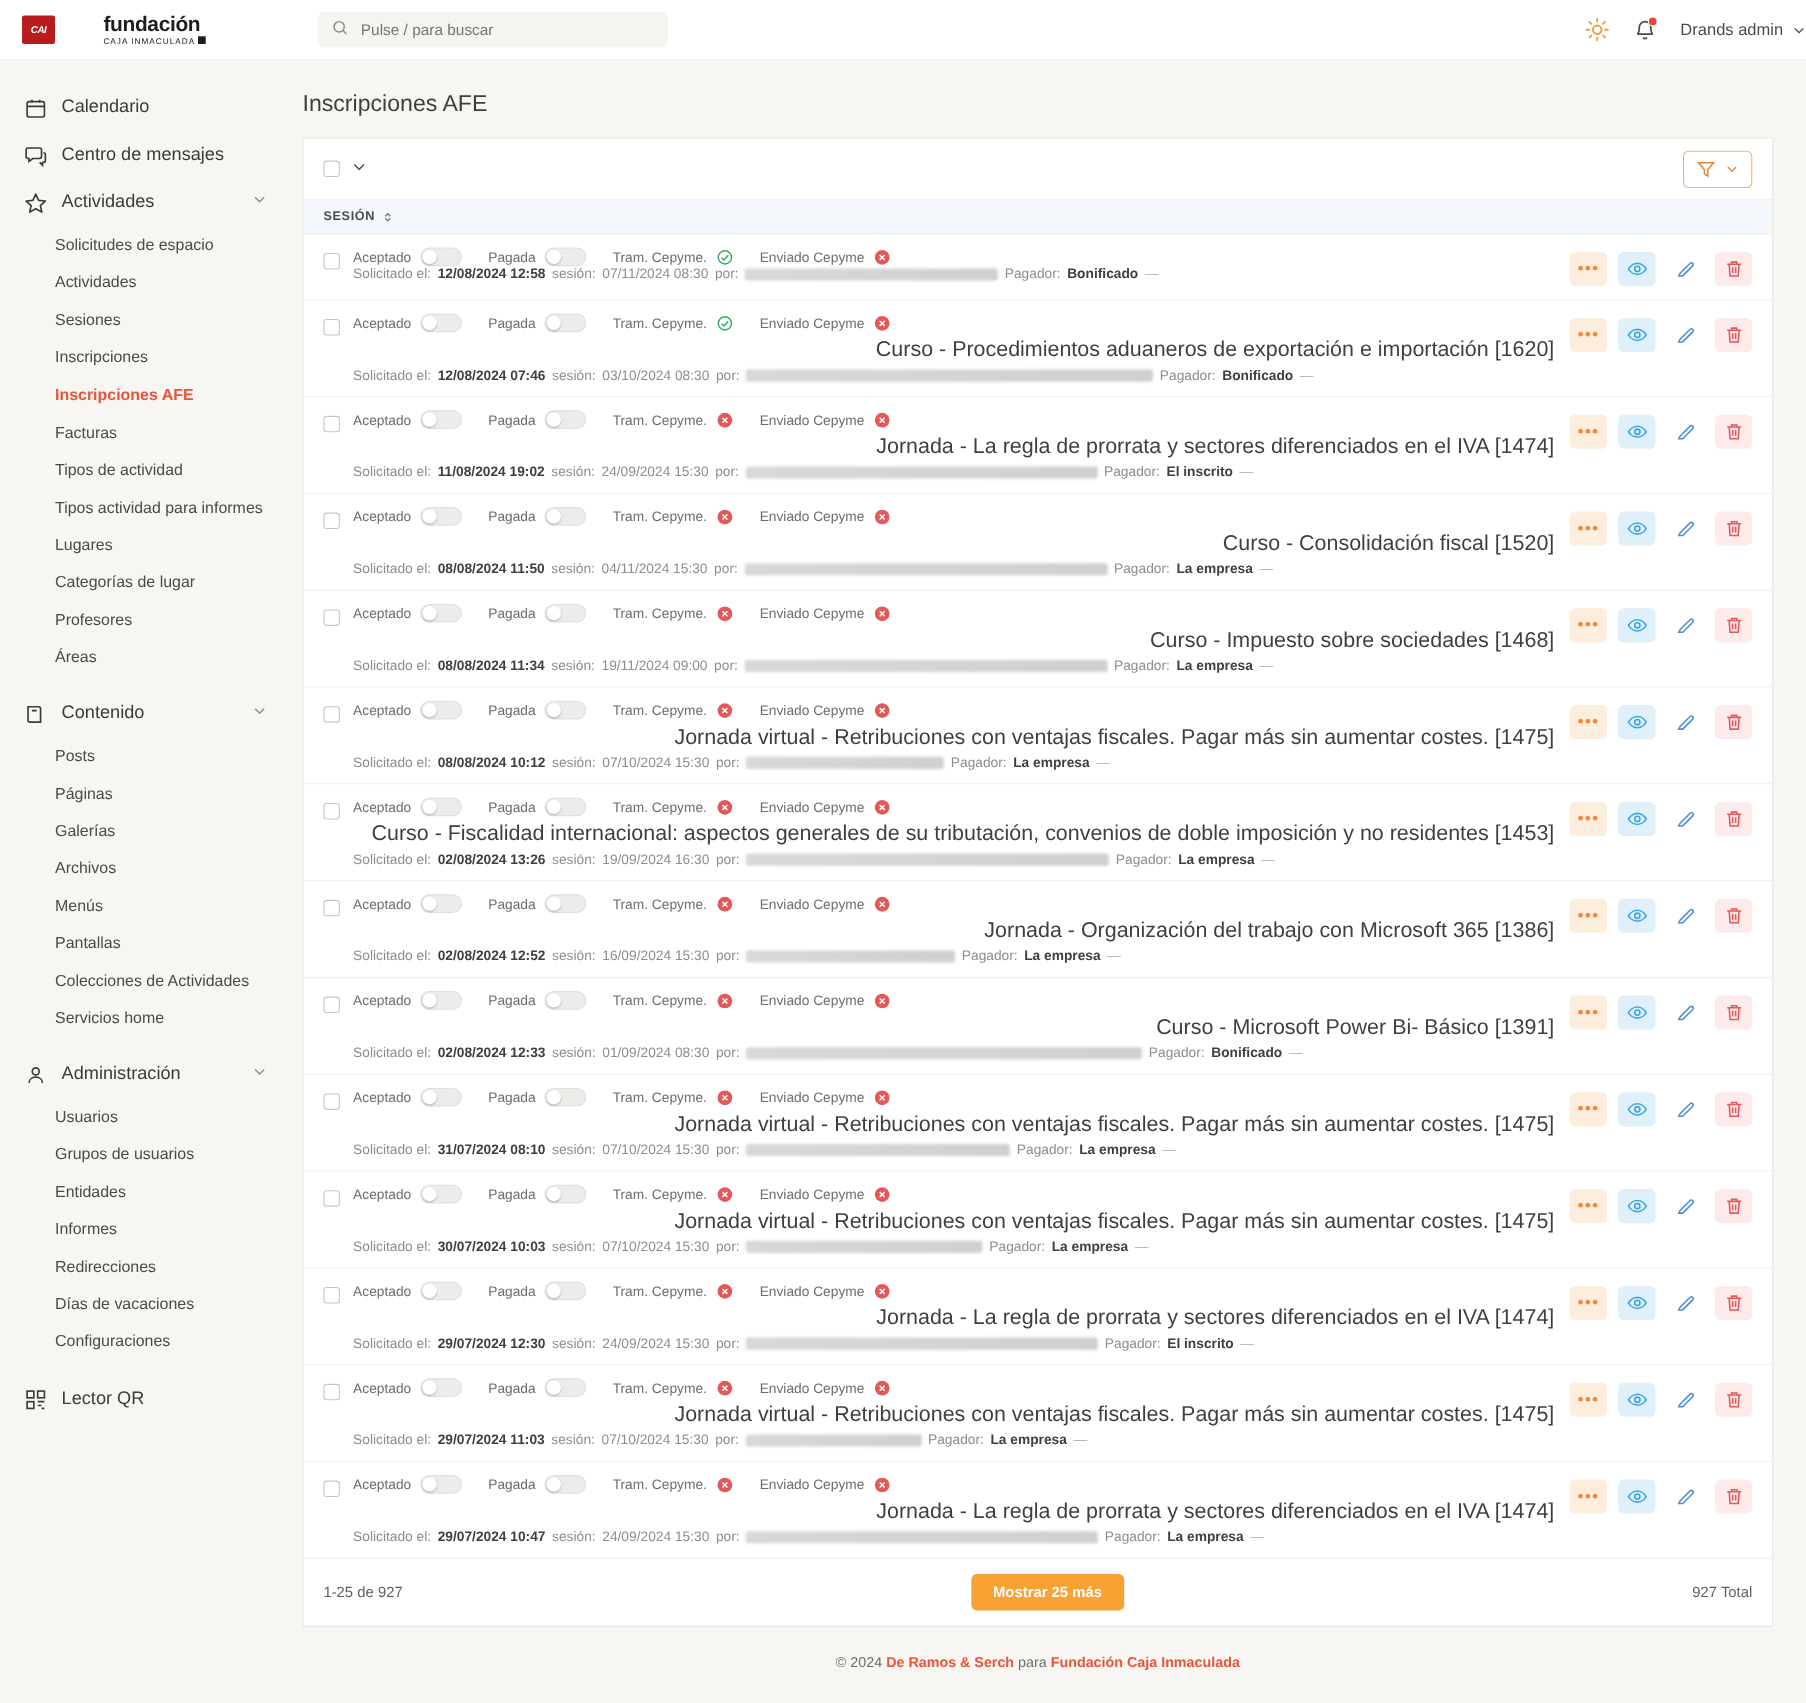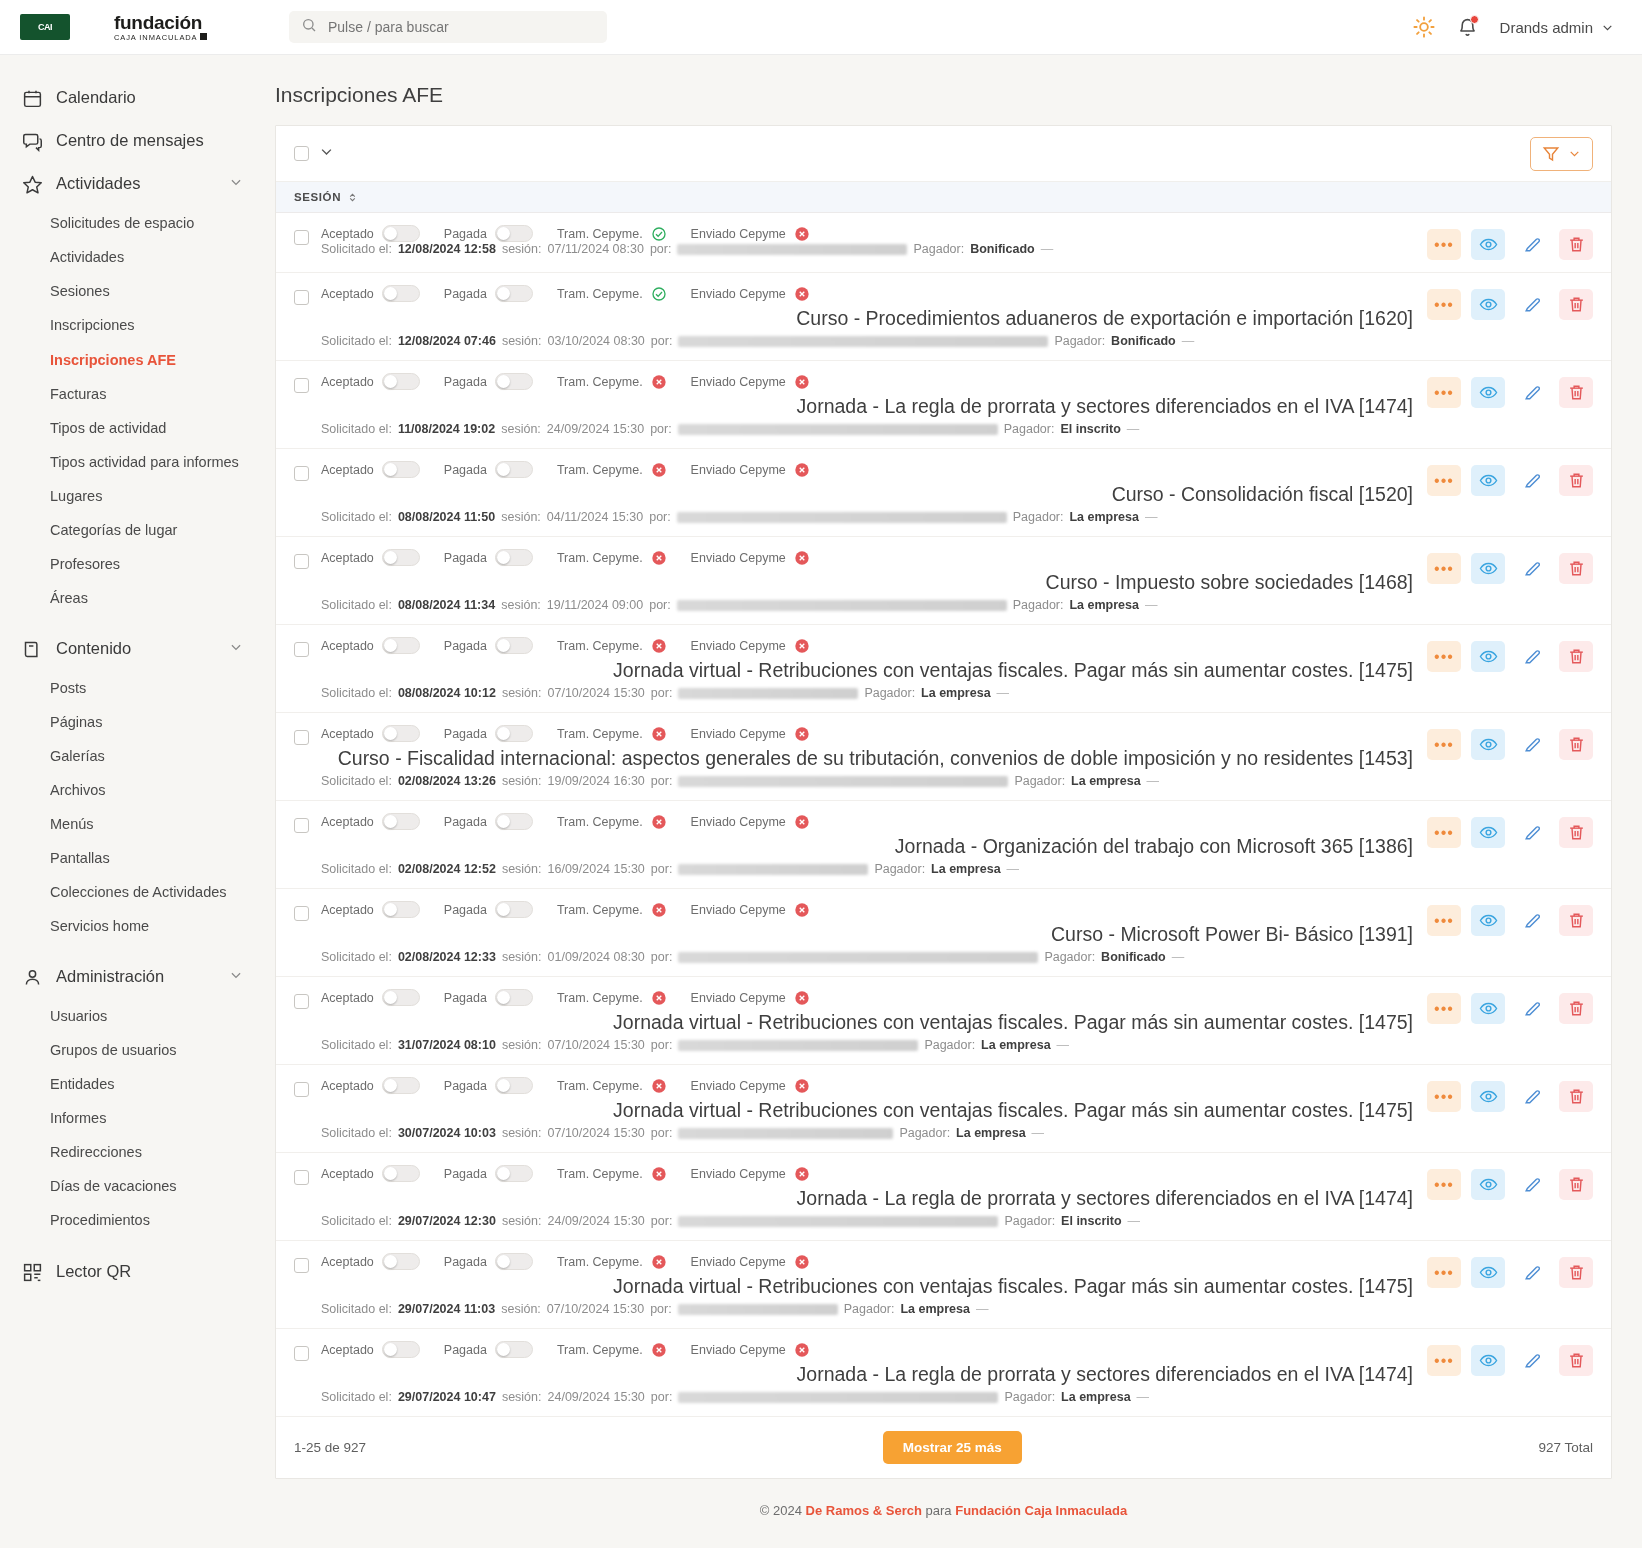--- a/index.html
+++ b/index.html
@@ -22,28 +22,29 @@
     z-index: 5;
   }
   .brand {
     width: 265px;
     display: flex;
     align-items: center;
     padding-left: 20px;
     gap: 8px;
   }
   .brand-mark {
-    width: 50px; height: 26px;
-    background: #14532d;
+    width: 30px; height: 26px;
+    background: #b91c1c;
     color: #fff;
     font-size: 9px;
     font-weight: bold;
     display: flex; align-items: center; justify-content: center;
     border-radius: 2px;
     letter-spacing: -0.5px;
+    font-style: italic;
   }
   .brand-text { line-height: 1.05; margin-left: 36px; }
   .brand-text .t1 { font-size: 19px; font-weight: bold; color: #1d1d1b; letter-spacing: -0.3px; }
   .brand-text .t2 { font-size: 7.5px; color: #1d1d1b; letter-spacing: 0.9px; }
   .brand-sq { width: 7px; height: 7px; background: #1d1d1b; display: inline-block; margin-left: 2px; }
 
   .searchbox {
     width: 318px;
     height: 32px;
     background: #f5f4f1;
@@ -58,21 +59,20 @@
     border: 0; outline: 0; background: transparent;
     font-size: 14px; color: #6f6f6f;
     font-family: "Liberation Sans", sans-serif;
     width: 100%;
   }
   .topbar-right {
     margin-left: auto;
     display: flex;
     align-items: center;
     gap: 22px;
-    padding-right: 28px;
   }
   .icon-btn { position: relative; cursor: pointer; line-height: 0; }
   .bell-dot {
     position: absolute; top: -2px; right: -1px;
     width: 9px; height: 9px; border-radius: 50%;
     background: #e8453c; border: 1.5px solid #fff;
   }
   .user-menu {
     display: flex; align-items: center; gap: 8px;
     font-size: 15px; color: #4a4a4a; cursor: pointer;
@@ -389,21 +389,21 @@
             <polyline points="5,9 12,16 19,9"></polyline>
           </svg>
       </span>
     </div>
     <div class="nav-item">Usuarios</div>
     <div class="nav-item">Grupos de usuarios</div>
     <div class="nav-item">Entidades</div>
     <div class="nav-item">Informes</div>
     <div class="nav-item">Redirecciones</div>
     <div class="nav-item">Días de vacaciones</div>
-    <div class="nav-item">Procedimientos</div>
+    <div class="nav-item">Configuraciones</div>
 
     <div class="nav-group-head" style="margin-top:14px">
       <span class="nav-icon">
         <svg width="21" height="21" viewBox="0 0 24 24" fill="none" stroke="#3a3a3a" stroke-width="1.7">
             <rect x="3" y="3" width="7" height="7"></rect>
             <rect x="14" y="3" width="7" height="7"></rect>
             <rect x="3" y="14" width="7" height="7"></rect>
             <line x1="14" y1="14" x2="21" y2="14"></line>
             <line x1="14" y1="18" x2="18" y2="18"></line>
             <line x1="18" y1="21" x2="21" y2="21"></line>

